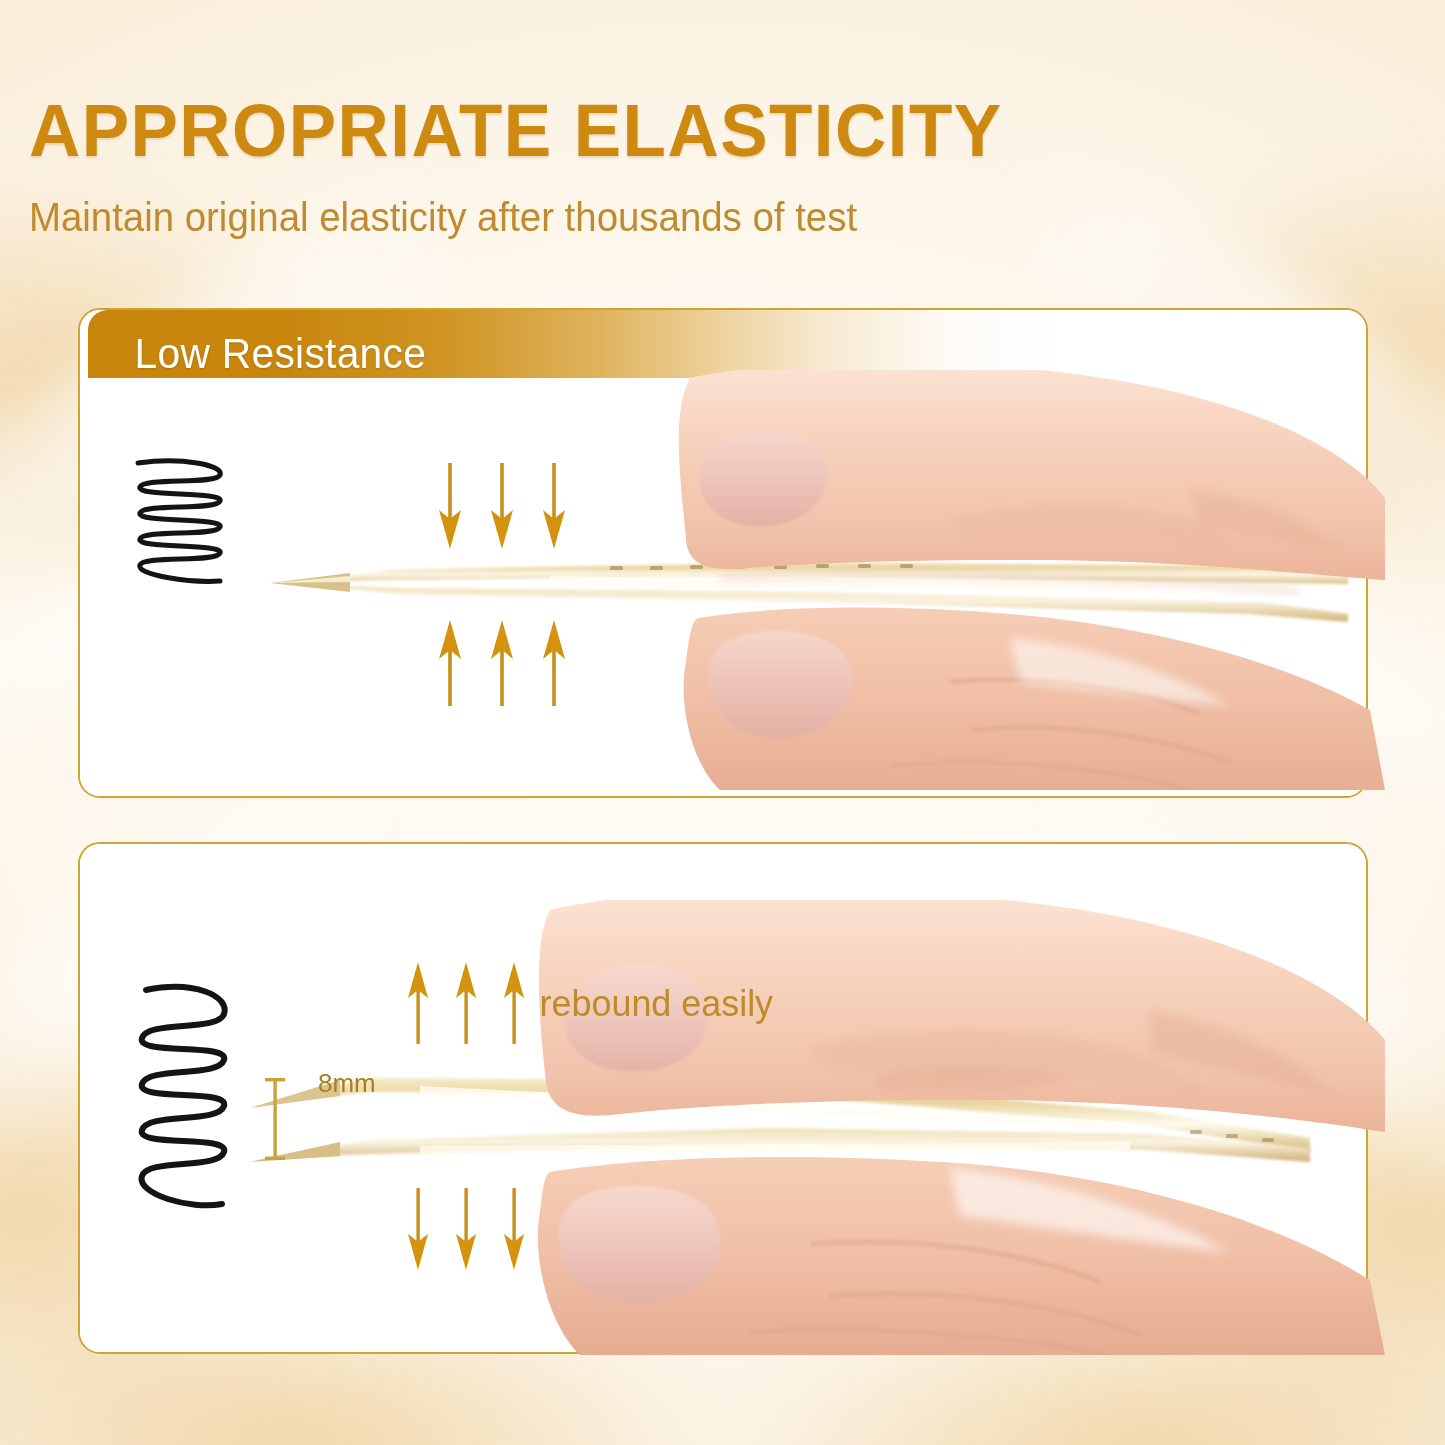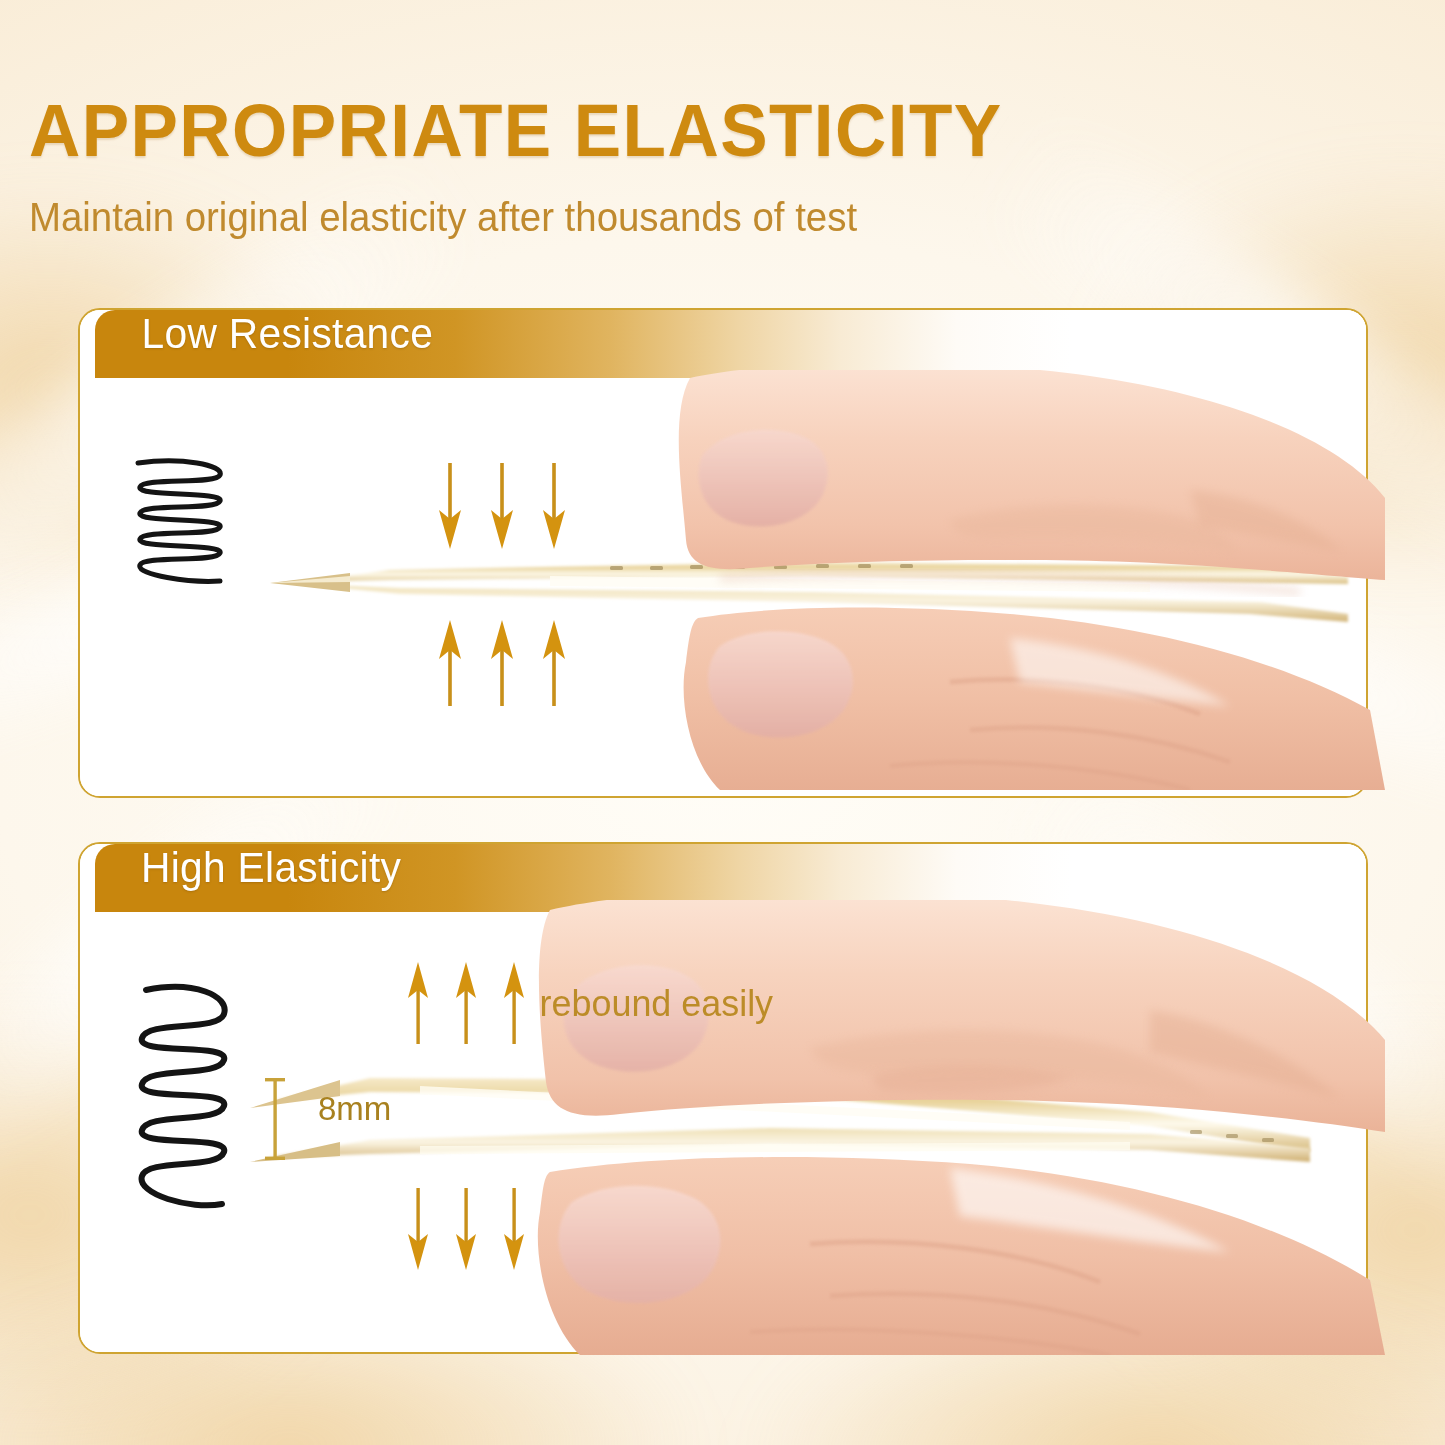--- a/index.html
+++ b/index.html
@@ -71,26 +71,26 @@
   #card-high { top:842px; height:512px; }
 
   .card-clip{
     position:absolute; inset:0;
     border-radius:20px;
     overflow:hidden;
     background:#fff;
   }
 
   .card-header{
-    position:absolute; left:15px; top:0; height:68px; width:100%;
+    position:absolute; left:8px; top:0; height:68px; width:100%;
     border-top-left-radius:20px; border-top-right-radius:20px;
     background: linear-gradient(90deg,
        #C8860D 0%, #C8860D 15%, #D09524 28%, #E0B45F 40%,
        #EFD5A4 50%, #F8EBD4 58%, #FEFBF6 67%, #ffffff 76%, #ffffff 100%);
-    display:flex; align-items:flex-start;
+    display:flex; align-items:flex-end;
   }
   .card-header-label{
     margin-left:42px;
     font-size:42px; font-weight:400; color:#ffffff;
     letter-spacing:.3px;
     text-shadow:0 1px 2px rgba(120,75,5,.35);
     transform: scaleX(.97);
   }
 
   .card-body{ position:absolute; left:0; right:0; top:68px; bottom:0; }
@@ -111,22 +111,22 @@
   #rebound-label{
     position:absolute; left:536px; top:983px;
     font-size:37px; color:#BC8C28; font-weight:400;
     z-index:6; transform:scaleX(.97);
   }
   #dim-8mm{
     position:absolute; left:258px; top:1078px;
     width:110px; height:82px; z-index:6;
   }
   #dim-8mm-label{
-    position:absolute; left:278px; top:1090px;
-    font-size:33px; color:#A8811F; z-index:7;padding-left:40px;
+    position:absolute; left:278px; top:1068px;
+    font-size:26px; color:#A8811F; z-index:7;padding-left:40px;
   }
 
   
   .photo{ position:absolute; z-index:4; }
   #photo-low  { left:250px; top:370px;  width:1140px; height:420px; }
   #photo-high { left:250px; top:900px;  width:1140px; height:455px; }
 </style>
 </head>
 <body>
 
@@ -155,23 +155,20 @@
   <div class="card-clip">
     <div class="card-header">
       <span class="card-header-label">Low Resistance</span>
     </div>
     <div class="card-body"></div>
   </div>
 </div>
 
 <div class="card" id="card-high">
   <div class="card-clip">
-    <div class="card-header">
-      <span class="card-header-label">High Elasticity</span>
-    </div>
     <div class="card-body"></div>
   </div>
 </div>
 
 <svg class="photo" id="photo-low" viewBox="0 0 1140 420">
   <defs>
     <linearGradient id="skinA" x1="0" y1="0" x2="0" y2="1">
       <stop offset="0" stop-color="#FCE3D4"></stop>
       <stop offset=".35" stop-color="#F7D2BD"></stop>
       <stop offset=".75" stop-color="#F2C3AB"></stop>

